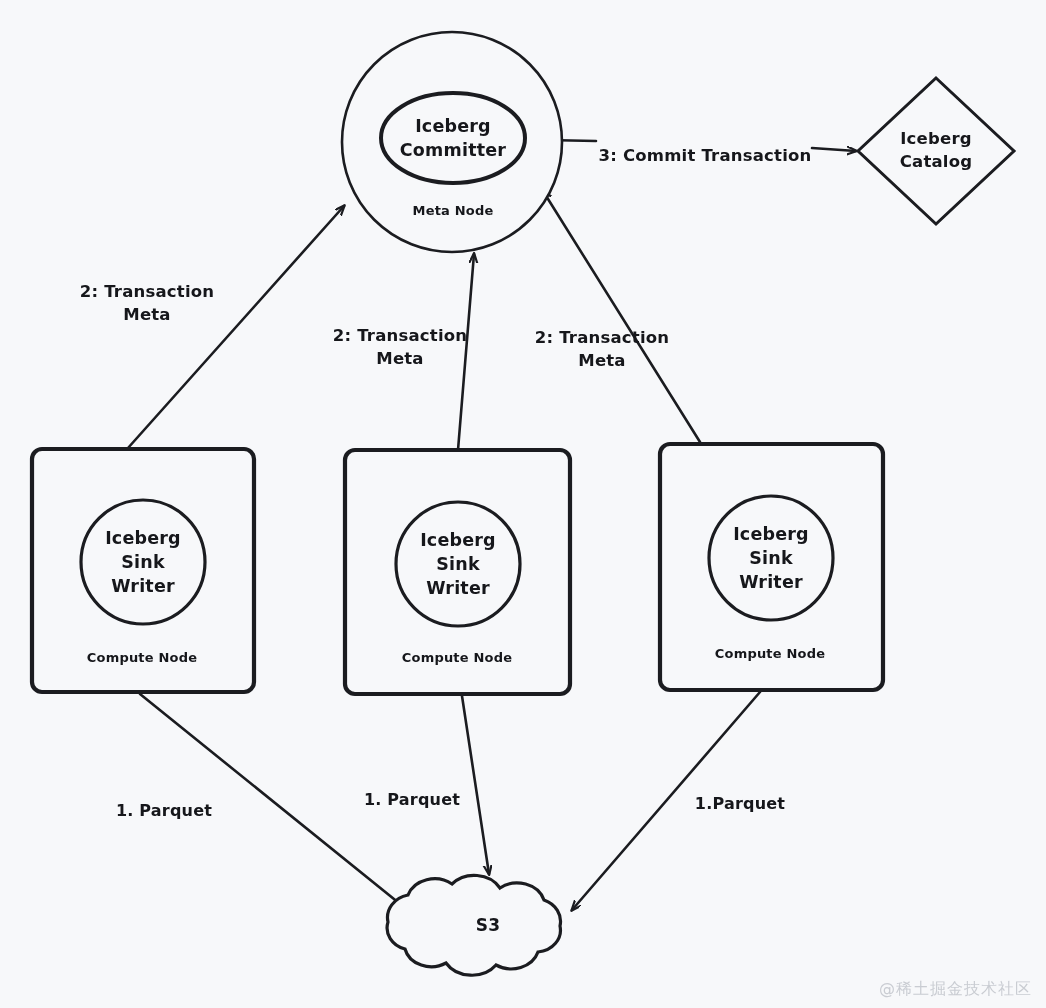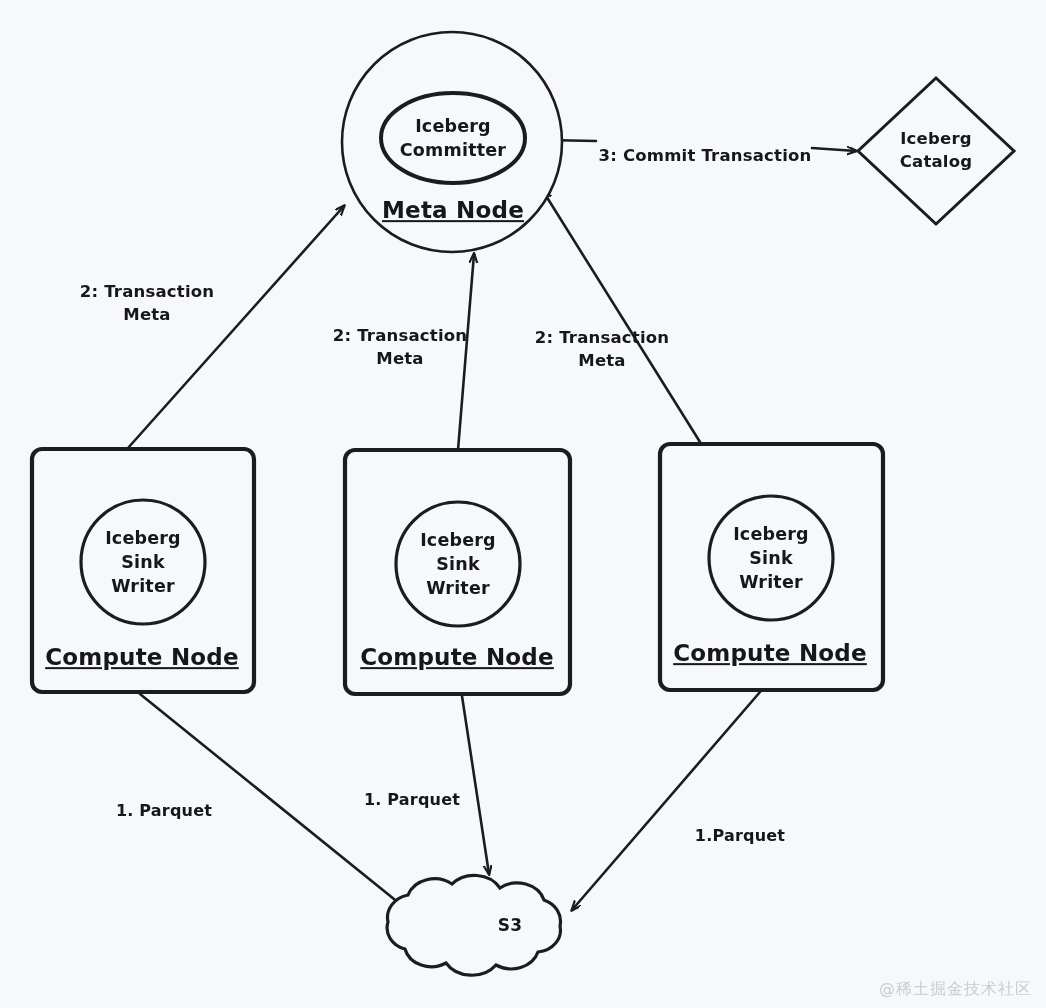--- a/index.html
+++ b/index.html
@@ -62,22 +62,21 @@
     color: #16171b;
     font-family: "DejaVu Sans", sans-serif;
     font-weight: bold;
     letter-spacing: 0.2px;
     white-space: pre-line;
     text-align: center;
     line-height: 1.38;
     user-select: none;
   }
   .lbl-node-title {
-    font-size: 23px;
-    text-decoration: underline;
+    font-size: 13px;
   }
   .lbl-inner {
     font-size: 17.5px;
   }
   .lbl-edge {
     font-size: 16.5px;
   }
   .lbl-edge-small {
     font-size: 16px;
   }
@@ -167,32 +166,32 @@
 <div class="lbl lbl-inner centered" style="left:458px; top:564px;">Iceberg
 Sink
 Writer</div>
 <div class="lbl lbl-node-title centered" style="left:457px; top:658px;">Compute Node</div>
 
 <div class="lbl lbl-inner centered" style="left:771px; top:558px;">Iceberg
 Sink
 Writer</div>
 <div class="lbl lbl-node-title centered" style="left:770px; top:654px;">Compute Node</div>
 
-<div class="lbl lbl-cloud centered" style="left:510px; top:926px;">S3</div>
+<div class="lbl lbl-cloud centered" style="left:488px; top:926px;">S3</div>
 
 <div class="lbl lbl-edge centered" style="left:147px; top:304px;">2: Transaction
 Meta</div>
 
 <div class="lbl lbl-edge centered" style="left:400px; top:348px;">2: Transaction
 Meta</div>
 
 <div class="lbl lbl-edge centered" style="left:602px; top:350px;">2: Transaction
 Meta</div>
 
 <div class="lbl lbl-edge centered" style="left:705px; top:156px;">3: Commit Transaction</div>
 
 <div class="lbl lbl-edge-small centered" style="left:164px; top:811px;">1. Parquet</div>
 
 <div class="lbl lbl-edge-small centered" style="left:412px; top:800px;">1. Parquet</div>
 
-<div class="lbl lbl-edge-small centered" style="left:740px; top:836px;">1.Parquet</div>
+<div class="lbl lbl-edge-small centered" style="left:740px; top:804px;">1.Parquet</div>
 
 <div class="watermark">@稀土掘金技术社区</div>
 
 </body></html>

